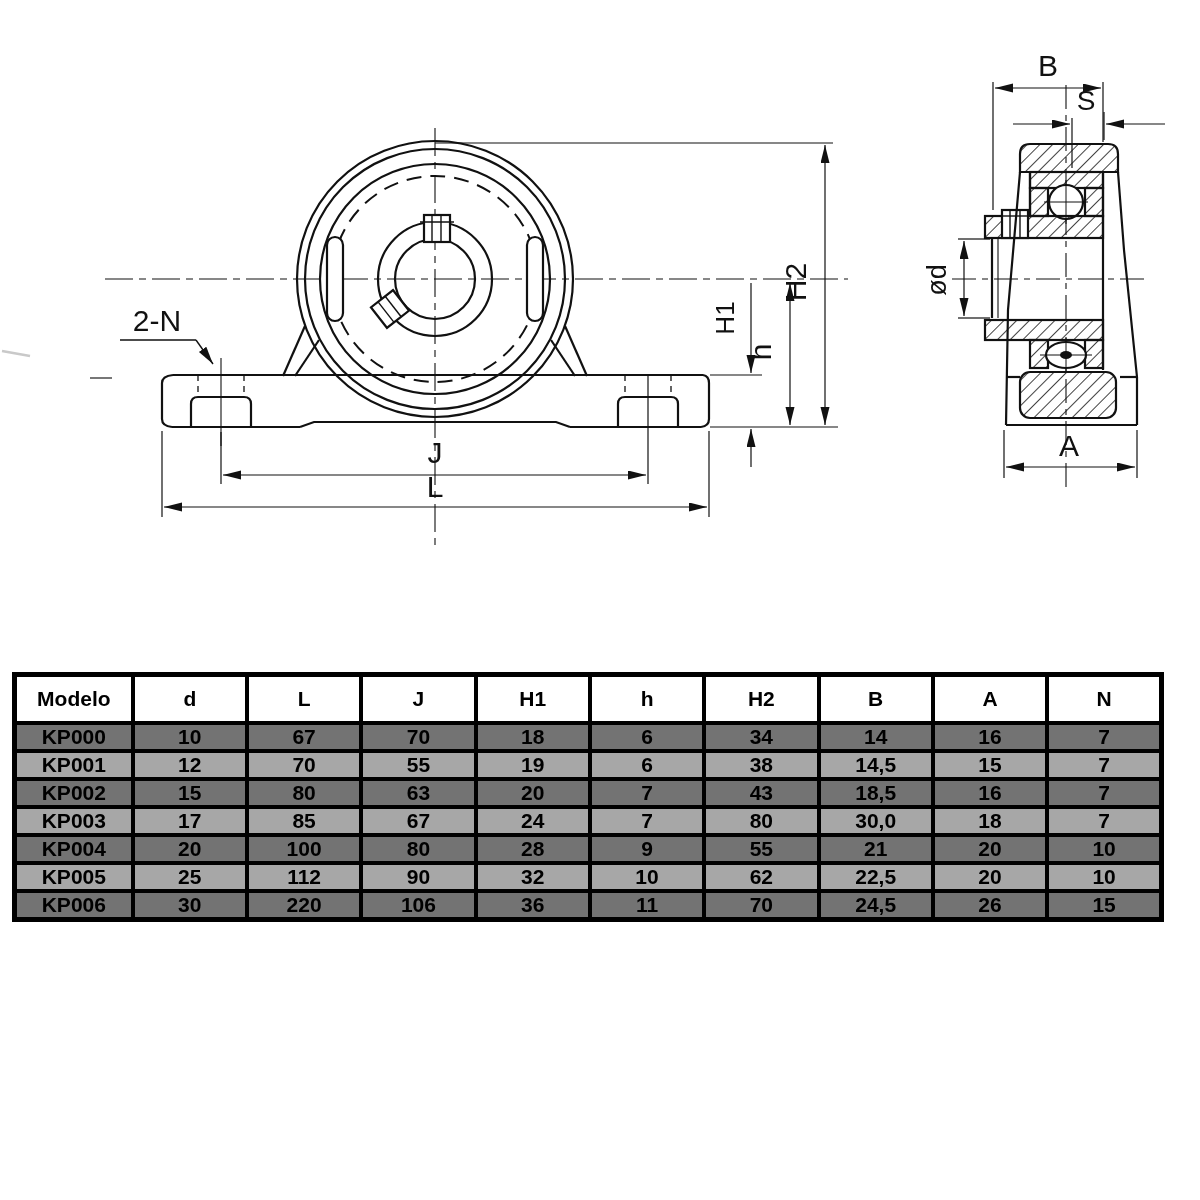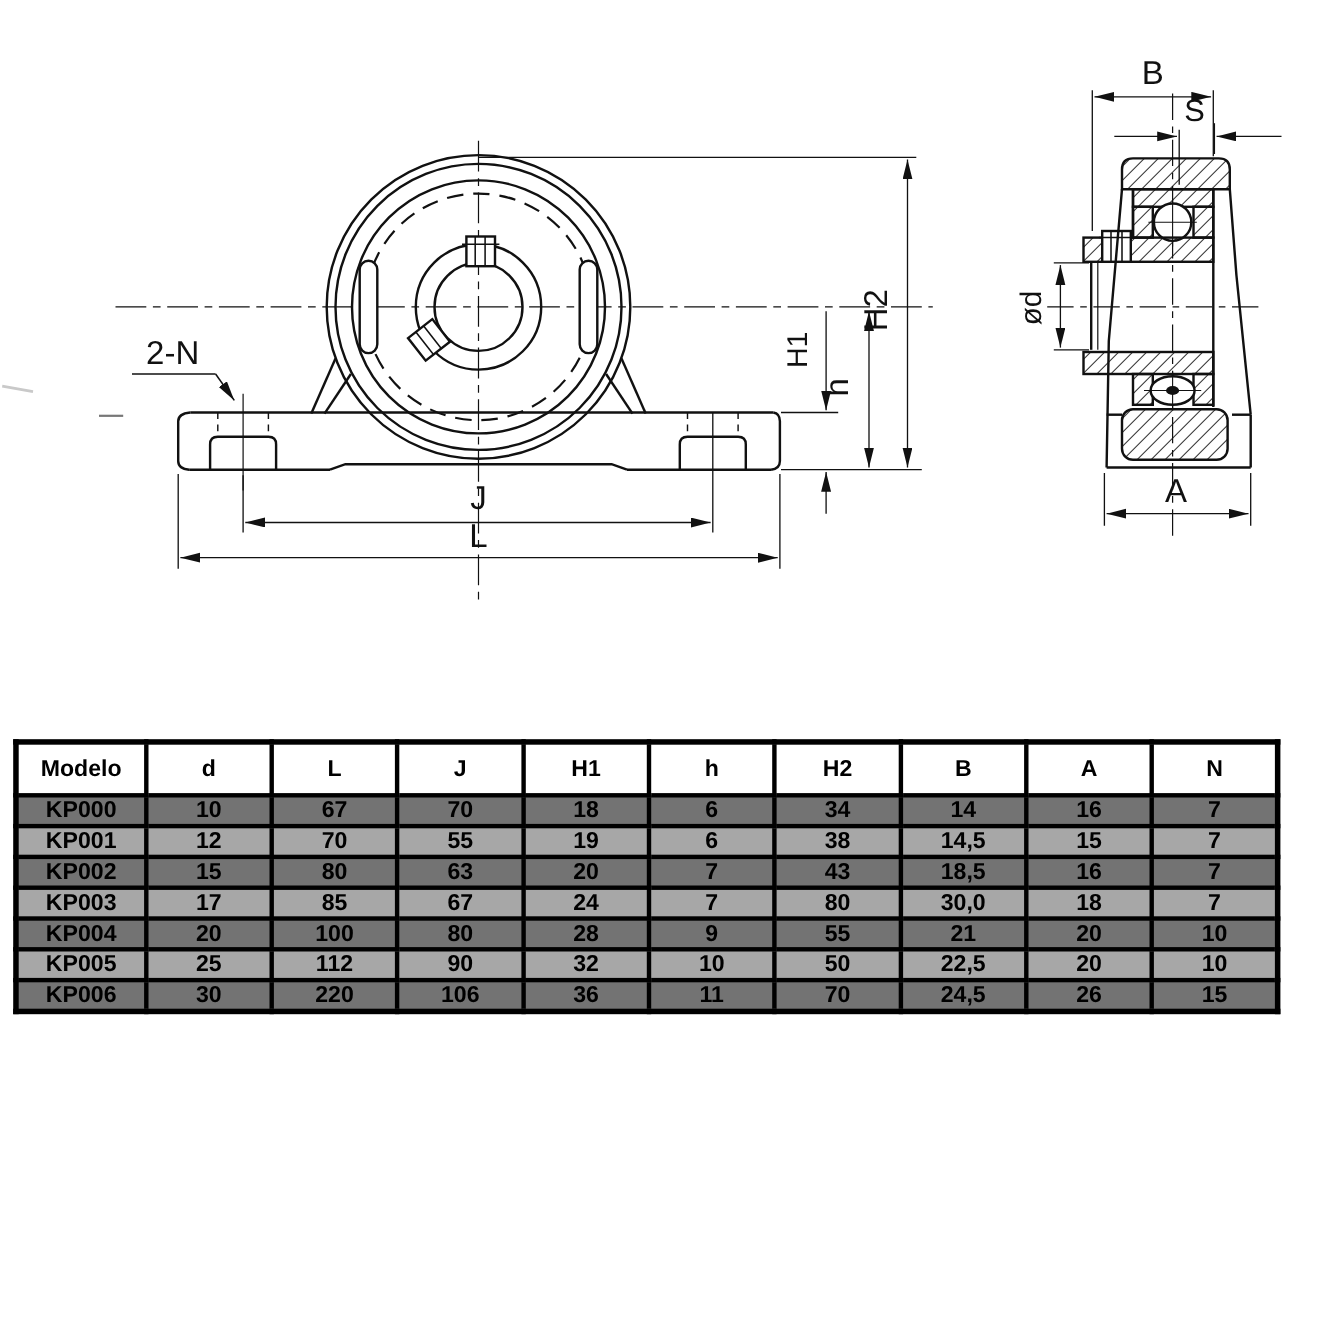--- a/index.html
+++ b/index.html
@@ -291,21 +291,21 @@
           <td>20</td>
           <td>10</td>
         </tr>
         <tr class="dark">
           <td>KP005</td>
           <td>25</td>
           <td>112</td>
           <td>90</td>
           <td>32</td>
           <td>10</td>
-          <td>50</td>
+          <td>62</td>
           <td>22,5</td>
           <td>20</td>
           <td>10</td>
         </tr>
         <tr class="light">
           <td>KP006</td>
           <td>30</td>
           <td>220</td>
           <td>106</td>
           <td>36</td>

